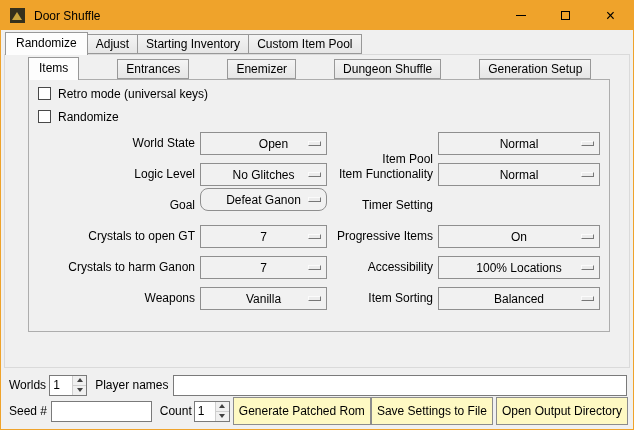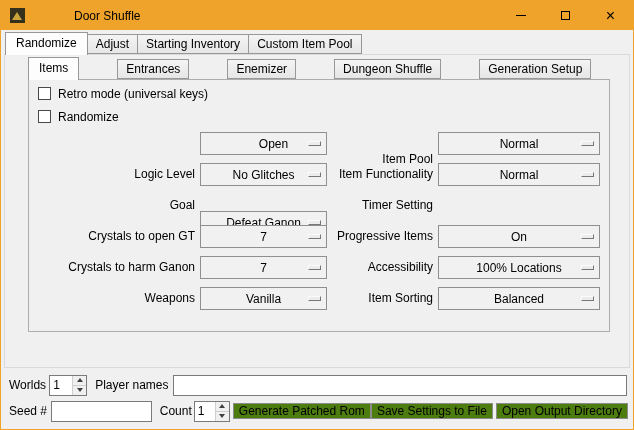--- a/index.html
+++ b/index.html
@@ -4,21 +4,21 @@
 <style>
   html,body{margin:0;padding:0;}
   body{font-family:"Liberation Sans",sans-serif;font-size:12px;color:#000;background:#d4d4d4;}
   .window{position:relative;width:634px;height:430px;box-sizing:border-box;
           border:1px solid var(--window_border,#efa32b);background:#f0f0f0;overflow:hidden;}
   
   .titlebar{height:29px;background:var(--titlebar,#efa32b);display:flex;align-items:center;}
   .app-icon{width:15px;height:15px;margin:0 9px;background:#35301c;position:relative;flex:none;}
   .app-icon::after{content:"";position:absolute;left:2px;top:4px;
           border-left:5px solid transparent;border-right:5px solid transparent;border-bottom:8px solid #caa53d;}
-  .title-text{font-size:12px;margin-left:40px;}
+  .title-text{font-size:12px;}
   .caption{margin-left:auto;display:flex;height:100%;}
   .cap-btn{width:45px;display:flex;align-items:center;justify-content:center;cursor:default;}
   .min-glyph{width:10px;height:1px;background:#000;}
   .max-glyph{width:9px;height:9px;border:1px solid #000;box-sizing:border-box;}
   .close-glyph{font-size:16px;line-height:1;}
   
   .client{position:absolute;top:29px;left:0;right:0;bottom:0;}
   
   .tabs{position:absolute;display:flex;align-items:flex-start;z-index:4;}
   .tab{margin-top:2px;line-height:13px;padding:3px 8px 2px;background:linear-gradient(#f4f4f4,#e6e6e6);
@@ -52,21 +52,21 @@
   .entry{height:21px;box-sizing:border-box;border:1px solid #7a7a7a;background:#fff;font:inherit;font-size:12px;
        padding:0 4px;outline:none;min-width:0;}
   .spinbox{display:flex;height:21px;box-sizing:border-box;border:1px solid #7a7a7a;background:#fff;flex:none;}
   .spin-input{flex:1;min-width:0;border:0;font:inherit;font-size:12px;padding:0 0 0 3px;outline:none;}
   .spin-col{width:13px;flex:none;display:flex;flex-direction:column;border-left:1px solid #cfcfcf;}
   .spin-btn{flex:1;display:flex;align-items:center;justify-content:center;background:#f0f0f0;}
   .spin-btn.up{border-bottom:1px solid #cfcfcf;}
   .tri{width:0;height:0;}
   .tri-up{border-left:3px solid transparent;border-right:3px solid transparent;border-bottom:4px solid #404040;}
   .tri-down{border-left:3px solid transparent;border-right:3px solid transparent;border-top:4px solid #404040;}
-  .push{height:16px;box-sizing:border-box;padding:0 5px;background:#4d7c0f;border:1px solid #8c8c8c;
+  .push{height:28px;box-sizing:border-box;padding:0 5px;background:#fef9c3;border:1px solid #8c8c8c;
        font:inherit;font-size:12px;white-space:nowrap;cursor:default;}
   .lab{white-space:nowrap;}
 </style>
 </head>
 <body>
 
 <div class="window">
 
   <div class="titlebar">
     <div class="app-icon"></div>
@@ -106,33 +106,34 @@
 
       <div class="cb-row" style="top:6px;">
         <span class="cb-box"></span>
         <span class="cb-label">Retro mode (universal keys)</span>
       </div>
       <div class="cb-row" style="top:29px;">
         <span class="cb-box"></span>
         <span class="cb-label">Randomize</span>
       </div>
 
+      <div class="opt-label lbl-left" style="top:52px;">World State</div>
       <div class="opt-btn btn-left" style="top:52px;padding-left:20px;">
         <span>Open</span>
         <span class="menu-ind"></span>
       </div>
 
       <div class="opt-label lbl-left" style="top:83px;">Logic Level</div>
       <div class="opt-btn btn-left" style="top:83px;">
         <span>No Glitches</span>
         <span class="menu-ind"></span>
       </div>
 
       <div class="opt-label lbl-left" style="top:114px;">Goal</div>
-      <div class="opt-btn btn-left" style="top:131px;">
+      <div class="opt-btn btn-left" style="top:108px;border-radius:8px;">
         <span>Defeat Ganon</span>
         <span class="menu-ind"></span>
       </div>
 
       <div class="opt-label lbl-left" style="top:145px;">Crystals to open GT</div>
       <div class="opt-btn btn-left" style="top:145px;">
         <span>7</span>
         <span class="menu-ind"></span>
       </div>
 

